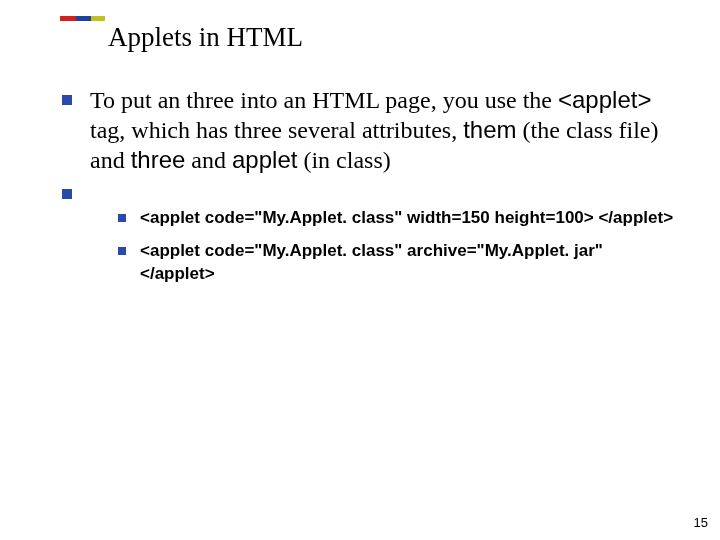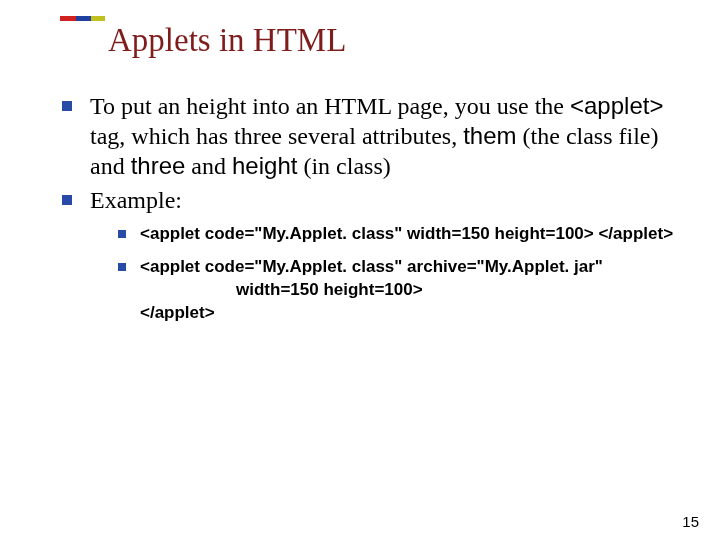--- a/index.html
+++ b/index.html
@@ -17,22 +17,22 @@
   }
   .title-bar {
     position: absolute;
     left: 60px;
     top: 16px;
     width: 45px;
     height: 5px;
     background: linear-gradient(to right, #d02020 0%, #d02020 35%, #2040a0 35%, #2040a0 70%, #c0c020 70%, #c0c020 100%);
   }
   .title-text {
-    font-size: 33px;
-    color: #7f1d1d;
+    font-size: 27px;
+    color: #000000;
     padding-left: 48px;
     padding-top: 4px;
   }
   .content {
     padding: 24px 30px 0 62px;
   }
   .l1 {
     display: flex;
     align-items: flex-start;
     margin-bottom: 4px;
@@ -73,63 +73,61 @@
     font-weight: bold;
     color: #000;
     line-height: 1.35;
   }
   .code-indent {
     padding-left: 96px;
     display: block;
   }
   .page-num {
     position: absolute;
-    right: 21px;
+    right: 12px;
     bottom: 10px;
     font-family: Arial, sans-serif;
-    font-size: 15px;
+    font-size: 13px;
     color: #000;
   }
 </style>
 </head>
 <body>
 
 <div class="title-area">
   <div class="title-bar"></div>
   <div class="title-text">Applets in HTML</div>
 </div>
 
 <div class="content">
 
   <div class="l1">
     <div class="l1-bullet"></div>
     <div class="l1-text">
-      <span>To put an height into an HTML page, you use the </span><span class="sans">&lt;applet&gt;</span><span> tag, which has three several attributes, </span><span class="sans">them</span><span> (the class file) and </span><span class="sans">three</span><span> and </span><span class="sans">height</span><span> (in class)</span>
+      <span>To put an three into an HTML page, you use the </span><span class="sans">&lt;applet&gt;</span><span> tag, which has three several attributes, </span><span class="sans">them</span><span> (the class file) and </span><span class="sans">three</span><span> and </span><span class="sans">applet</span><span> (in class)</span>
     </div>
   </div>
 
   <div class="l1">
     <div class="l1-bullet"></div>
-    <div class="l1-text">Example:</div>
   </div>
 
   <div class="l2-wrap">
     <div class="l2">
       <div class="l2-bullet"></div>
       <div class="l2-text">&lt;applet code="My.Applet. class"  width=150  height=100&gt; &lt;/applet&gt;</div>
     </div>
   </div>
 
 
   <div class="l2-wrap">
     <div class="l2">
       <div class="l2-bullet"></div>
       <div class="l2-text">
         <span>&lt;applet  code="My.Applet. class"   archive="My.Applet. jar"</span><br>
-        <span class="code-indent">width=150   height=100&gt;</span>
         <span>&lt;/applet&gt;</span>
       </div>
     </div>
   </div>
 
 </div>
 
 <div class="page-num">15</div>
 
 </body></html>

